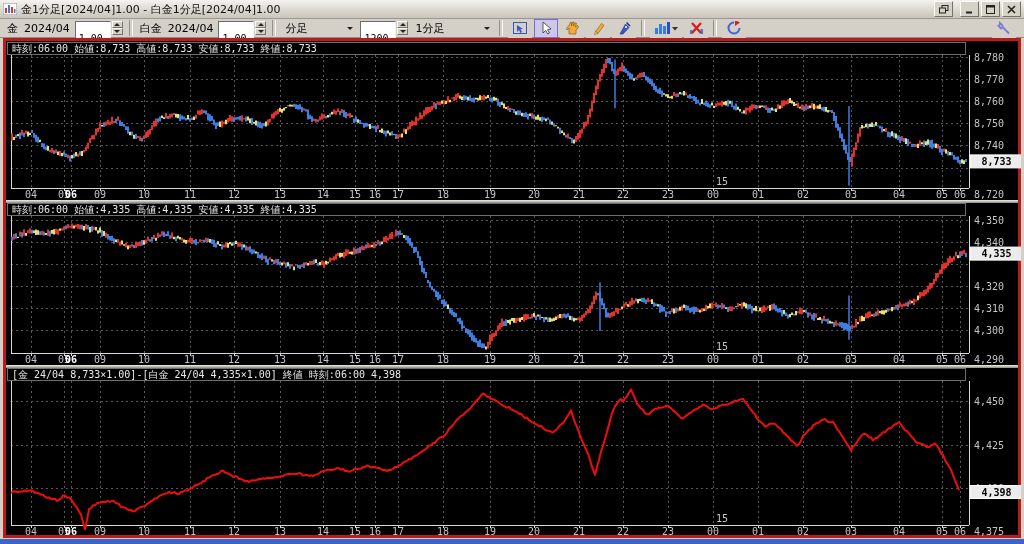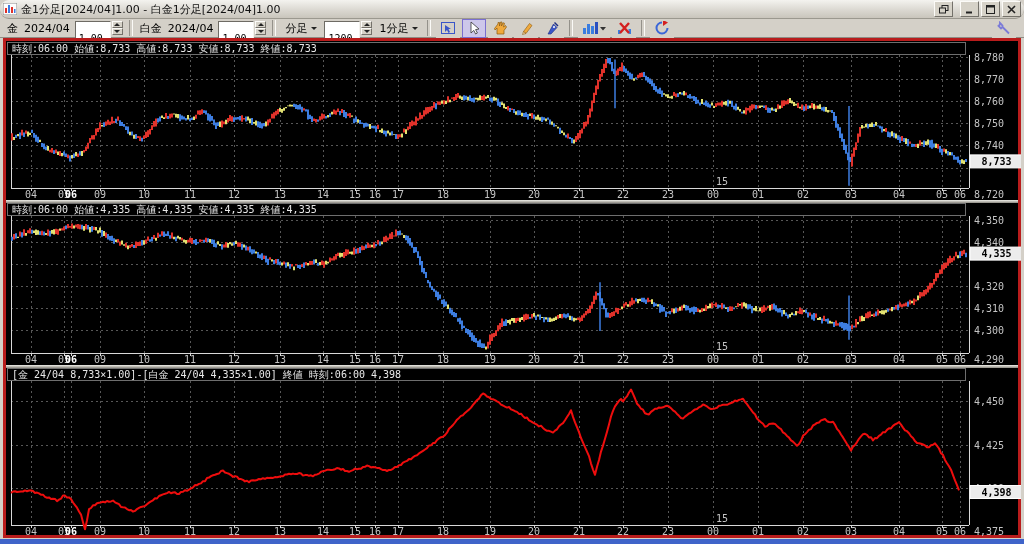--- a/index.html
+++ b/index.html
@@ -1,21 +1,21 @@
 <!DOCTYPE html>
 <html><head>
 <meta charset="utf-8">
 <style>
   html,body{margin:0;padding:0;background:#777;}
   #win{position:relative;width:1024px;height:544px;background:#d4d0c8;overflow:hidden;
        font-family:"Liberation Sans",sans-serif;-webkit-font-smoothing:none;}
   
   #titlebar{position:absolute;top:0;left:0;right:0;height:18px;
     background:linear-gradient(#f4f3ef,#d9d6cf 60%,#c9c5bc);
-    border-bottom:1px solid #9b988f;display:flex;align-items:center;padding:0 3px;border-radius:9px;}
+    border-bottom:1px solid #9b988f;display:flex;align-items:center;padding:0 3px;}
   #titlebar .title{font-size:11px;color:#111;margin-left:4px;white-space:nowrap;
     font-family:"DejaVu Sans",sans-serif;}
   .winbtn{width:17px;height:14px;margin-left:2px;background:#d6d2c8;
     border:1px solid;border-color:#fcfbf8 #74716a #74716a #fcfbf8;
     display:flex;align-items:center;justify-content:center;flex:0 0 auto;}
   #winbtns{margin-left:auto;display:flex;align-items:center;}
   #popout-btn{margin-right:5px;}
   
   #toolbar{position:absolute;top:19px;left:0;right:0;height:18px;background:#d4d0c8;
     display:flex;align-items:center;padding:0 4px;border-bottom:1px solid #8f8c84;}
@@ -27,21 +27,21 @@
     display:flex;align-items:center;}
   .spin-btns{display:flex;flex-direction:column;width:11px;margin-left:1px;}
   .spin-btns span{flex:1;background:#d6d2c8;border:1px solid;
     border-color:#fcfbf8 #74716a #74716a #fcfbf8;display:flex;align-items:center;justify-content:center;}
   .tri-up{width:0;height:0;border-left:3px solid transparent;border-right:3px solid transparent;
     border-bottom:3px solid #222;}
   .tri-dn{width:0;height:0;border-left:3px solid transparent;border-right:3px solid transparent;
     border-top:3px solid #222;}
   .tb-sep{width:2px;height:16px;margin:0 4px;border-left:1px solid #94918a;border-right:1px solid #fbfaf7;}
   .drop{display:flex;align-items:center;margin:0 2px;padding:1px 3px;font-size:11px;
-    font-family:"DejaVu Sans",sans-serif;color:#000;}
+    font-family:"DejaVu Sans",sans-serif;color:#000;gap:36px;}
   .drop .tri-dn{margin-left:4px;}
   .toolbtn{width:22px;height:17px;margin:0 1px;display:flex;align-items:center;justify-content:center;
     background:#d4d0c8;border:1px solid #d4d0c8;}
   .toolbtn.sel{background:#cdc7ea;border:1px solid #7a6fd0;}
   #wrench-btn{margin-left:auto;margin-right:4px;}
   
   #chart-region{position:absolute;top:38px;left:3px;width:1018px;height:500px;background:#000;
     border:3px solid #b91c1c;box-sizing:border-box;}
   .panel-sep{position:absolute;left:0;width:100%;background:linear-gradient(#f0efe9,#8d8a82);}
   svg{display:block;}

